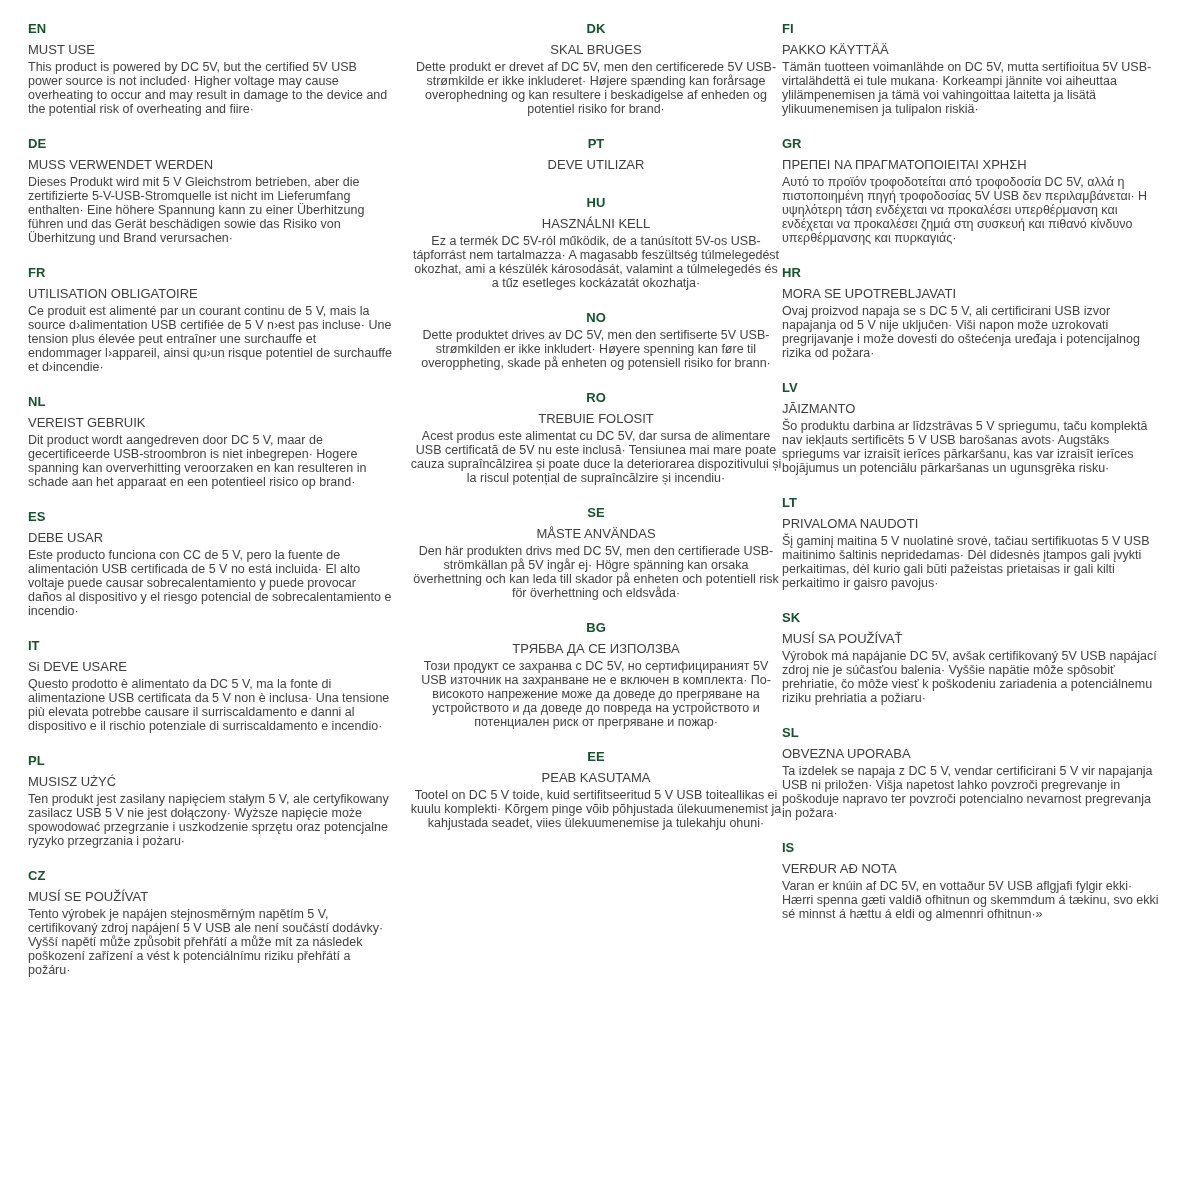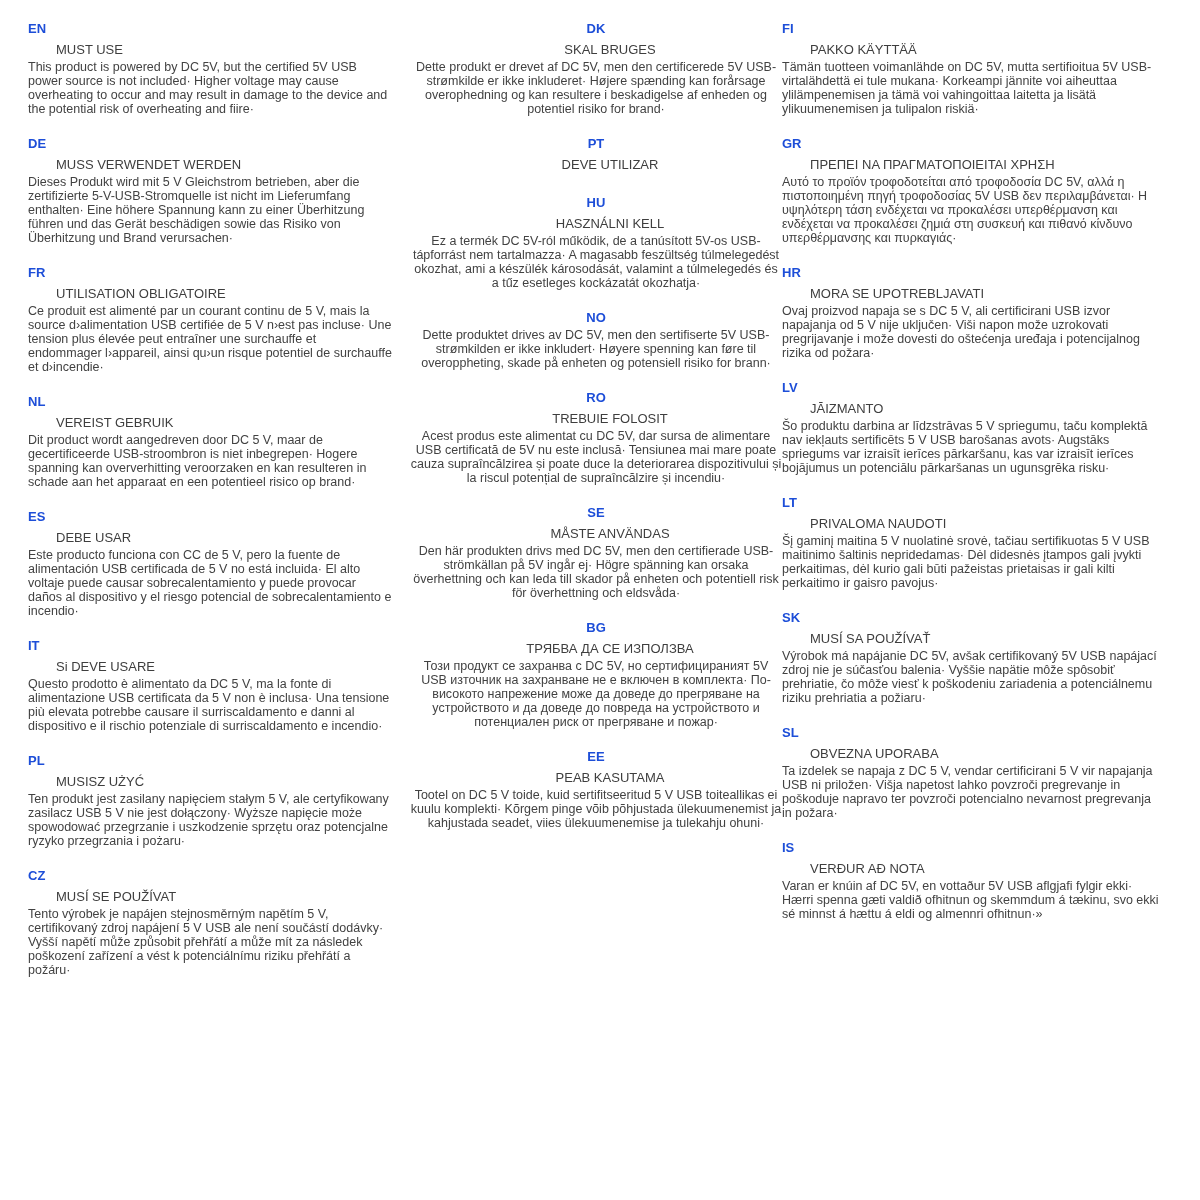--- a/index.html
+++ b/index.html
@@ -23,27 +23,26 @@
   .col-1 { left: 28px;  width: 364px; }
   .col-2 { left: 410px; width: 372px; text-align: center; }
   .col-3 { left: 782px; width: 378px; }
   .block {
     margin-bottom: 17px;
   }
   .code {
     font-size: 13px;
     line-height: 21px;
     font-weight: bold;
-    color: #1d4ed8;
+    color: #14532d;
   }
   .title {
     font-size: 13px;
     line-height: 21px;
     color: #3e3e3e;
-    margin-left: 28px;
   }
   .body {
     margin: 0;
     font-size: 12.5px;
     line-height: 14px;
     color: #424242;
   }
 </style>
 </head>
 <body>

